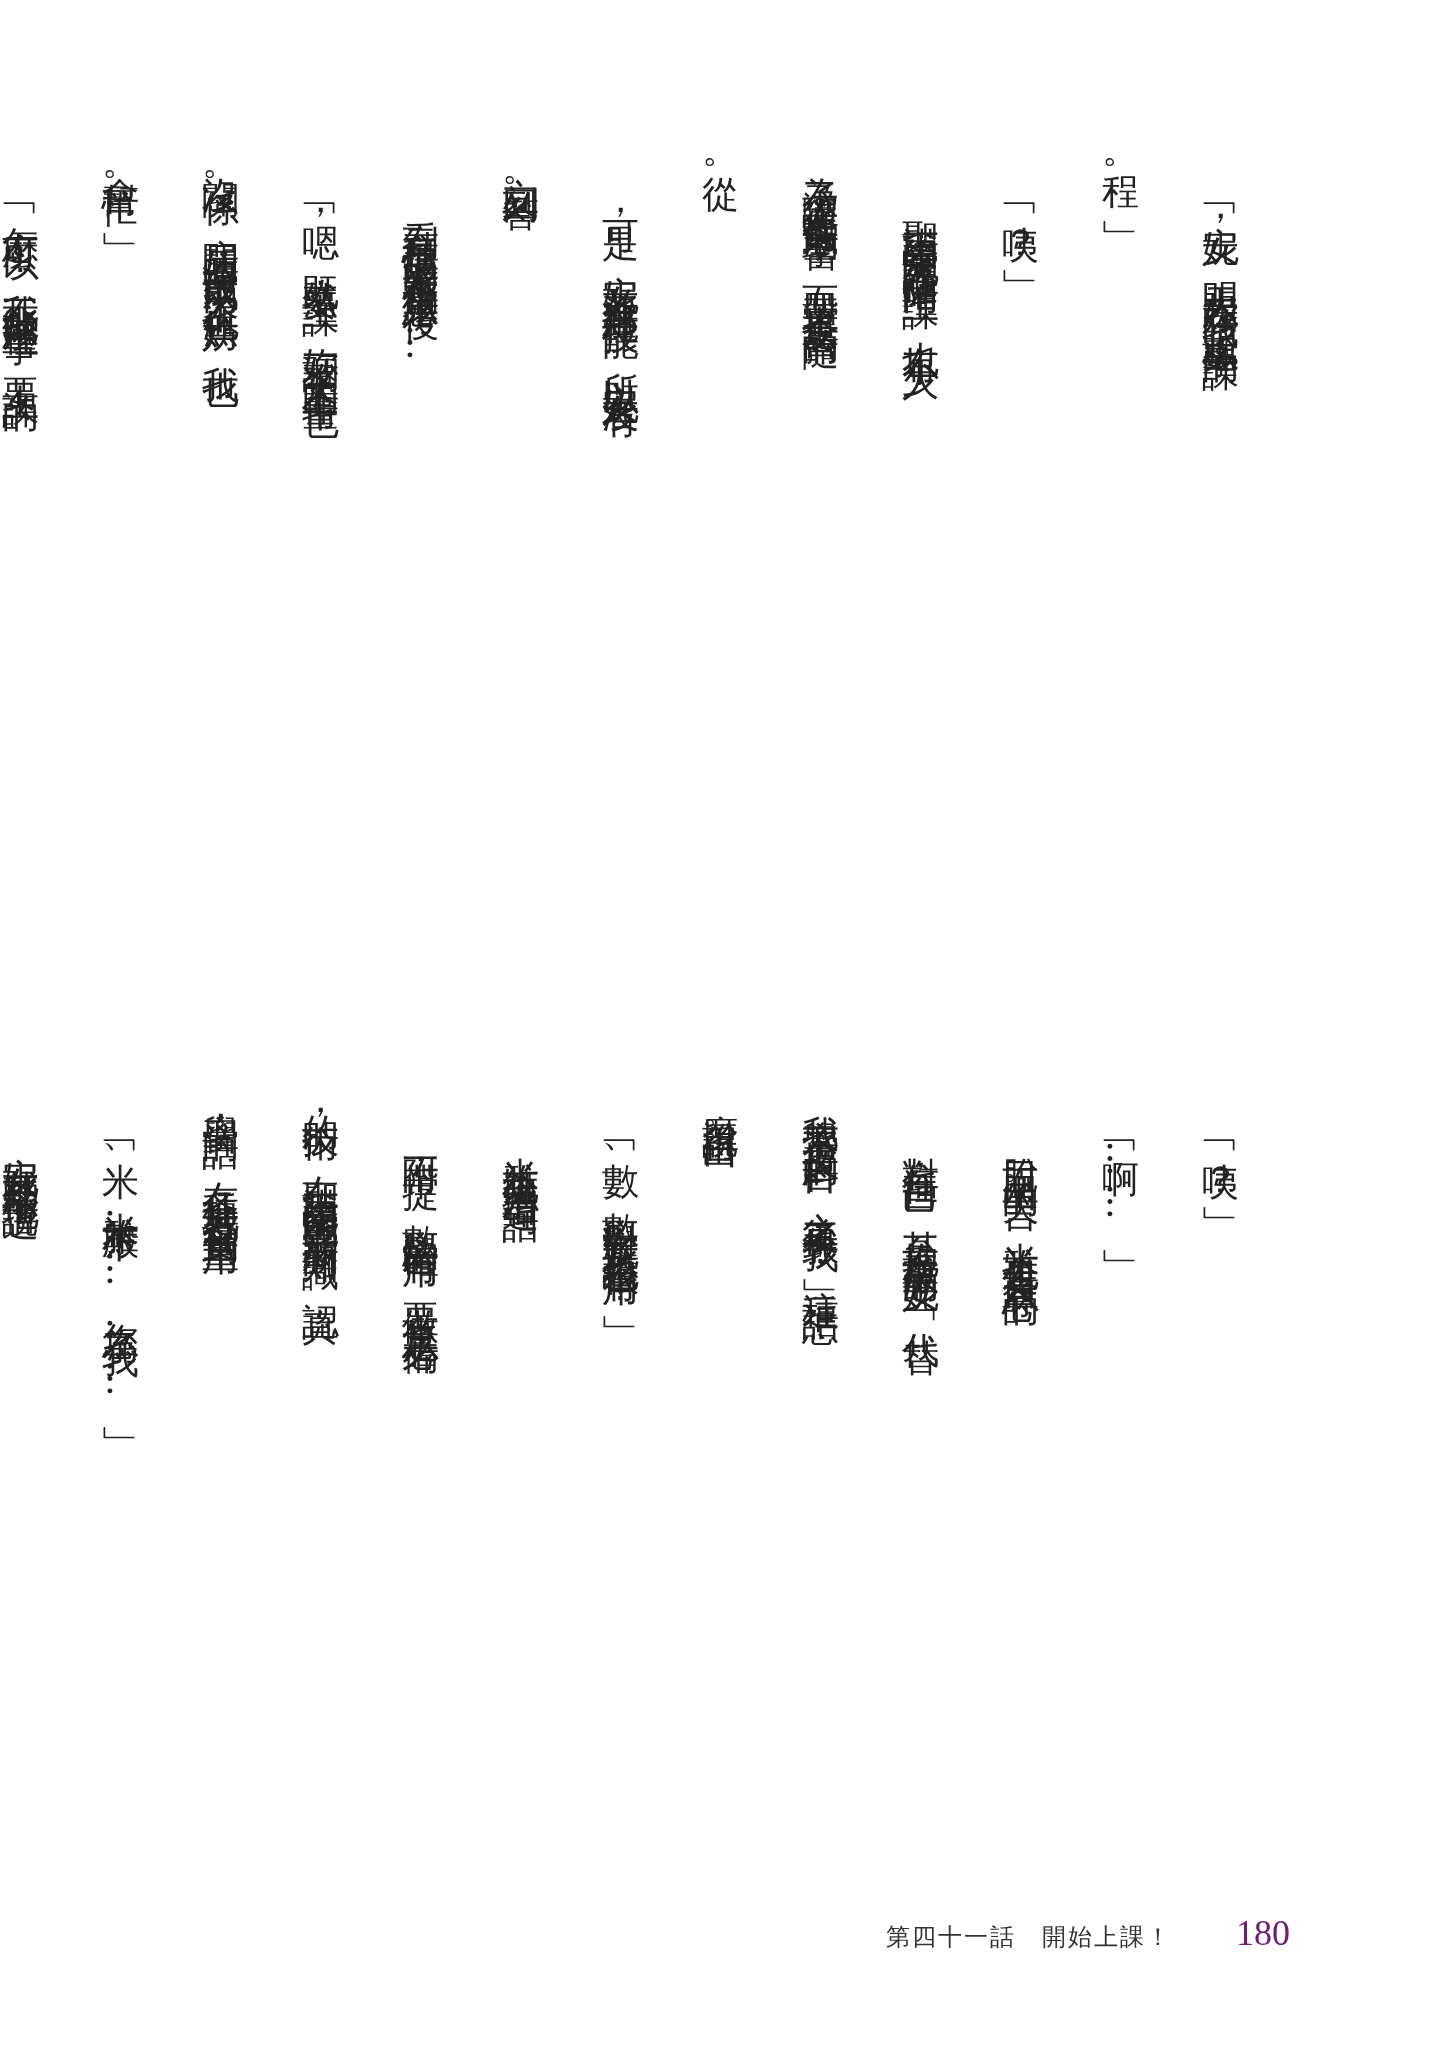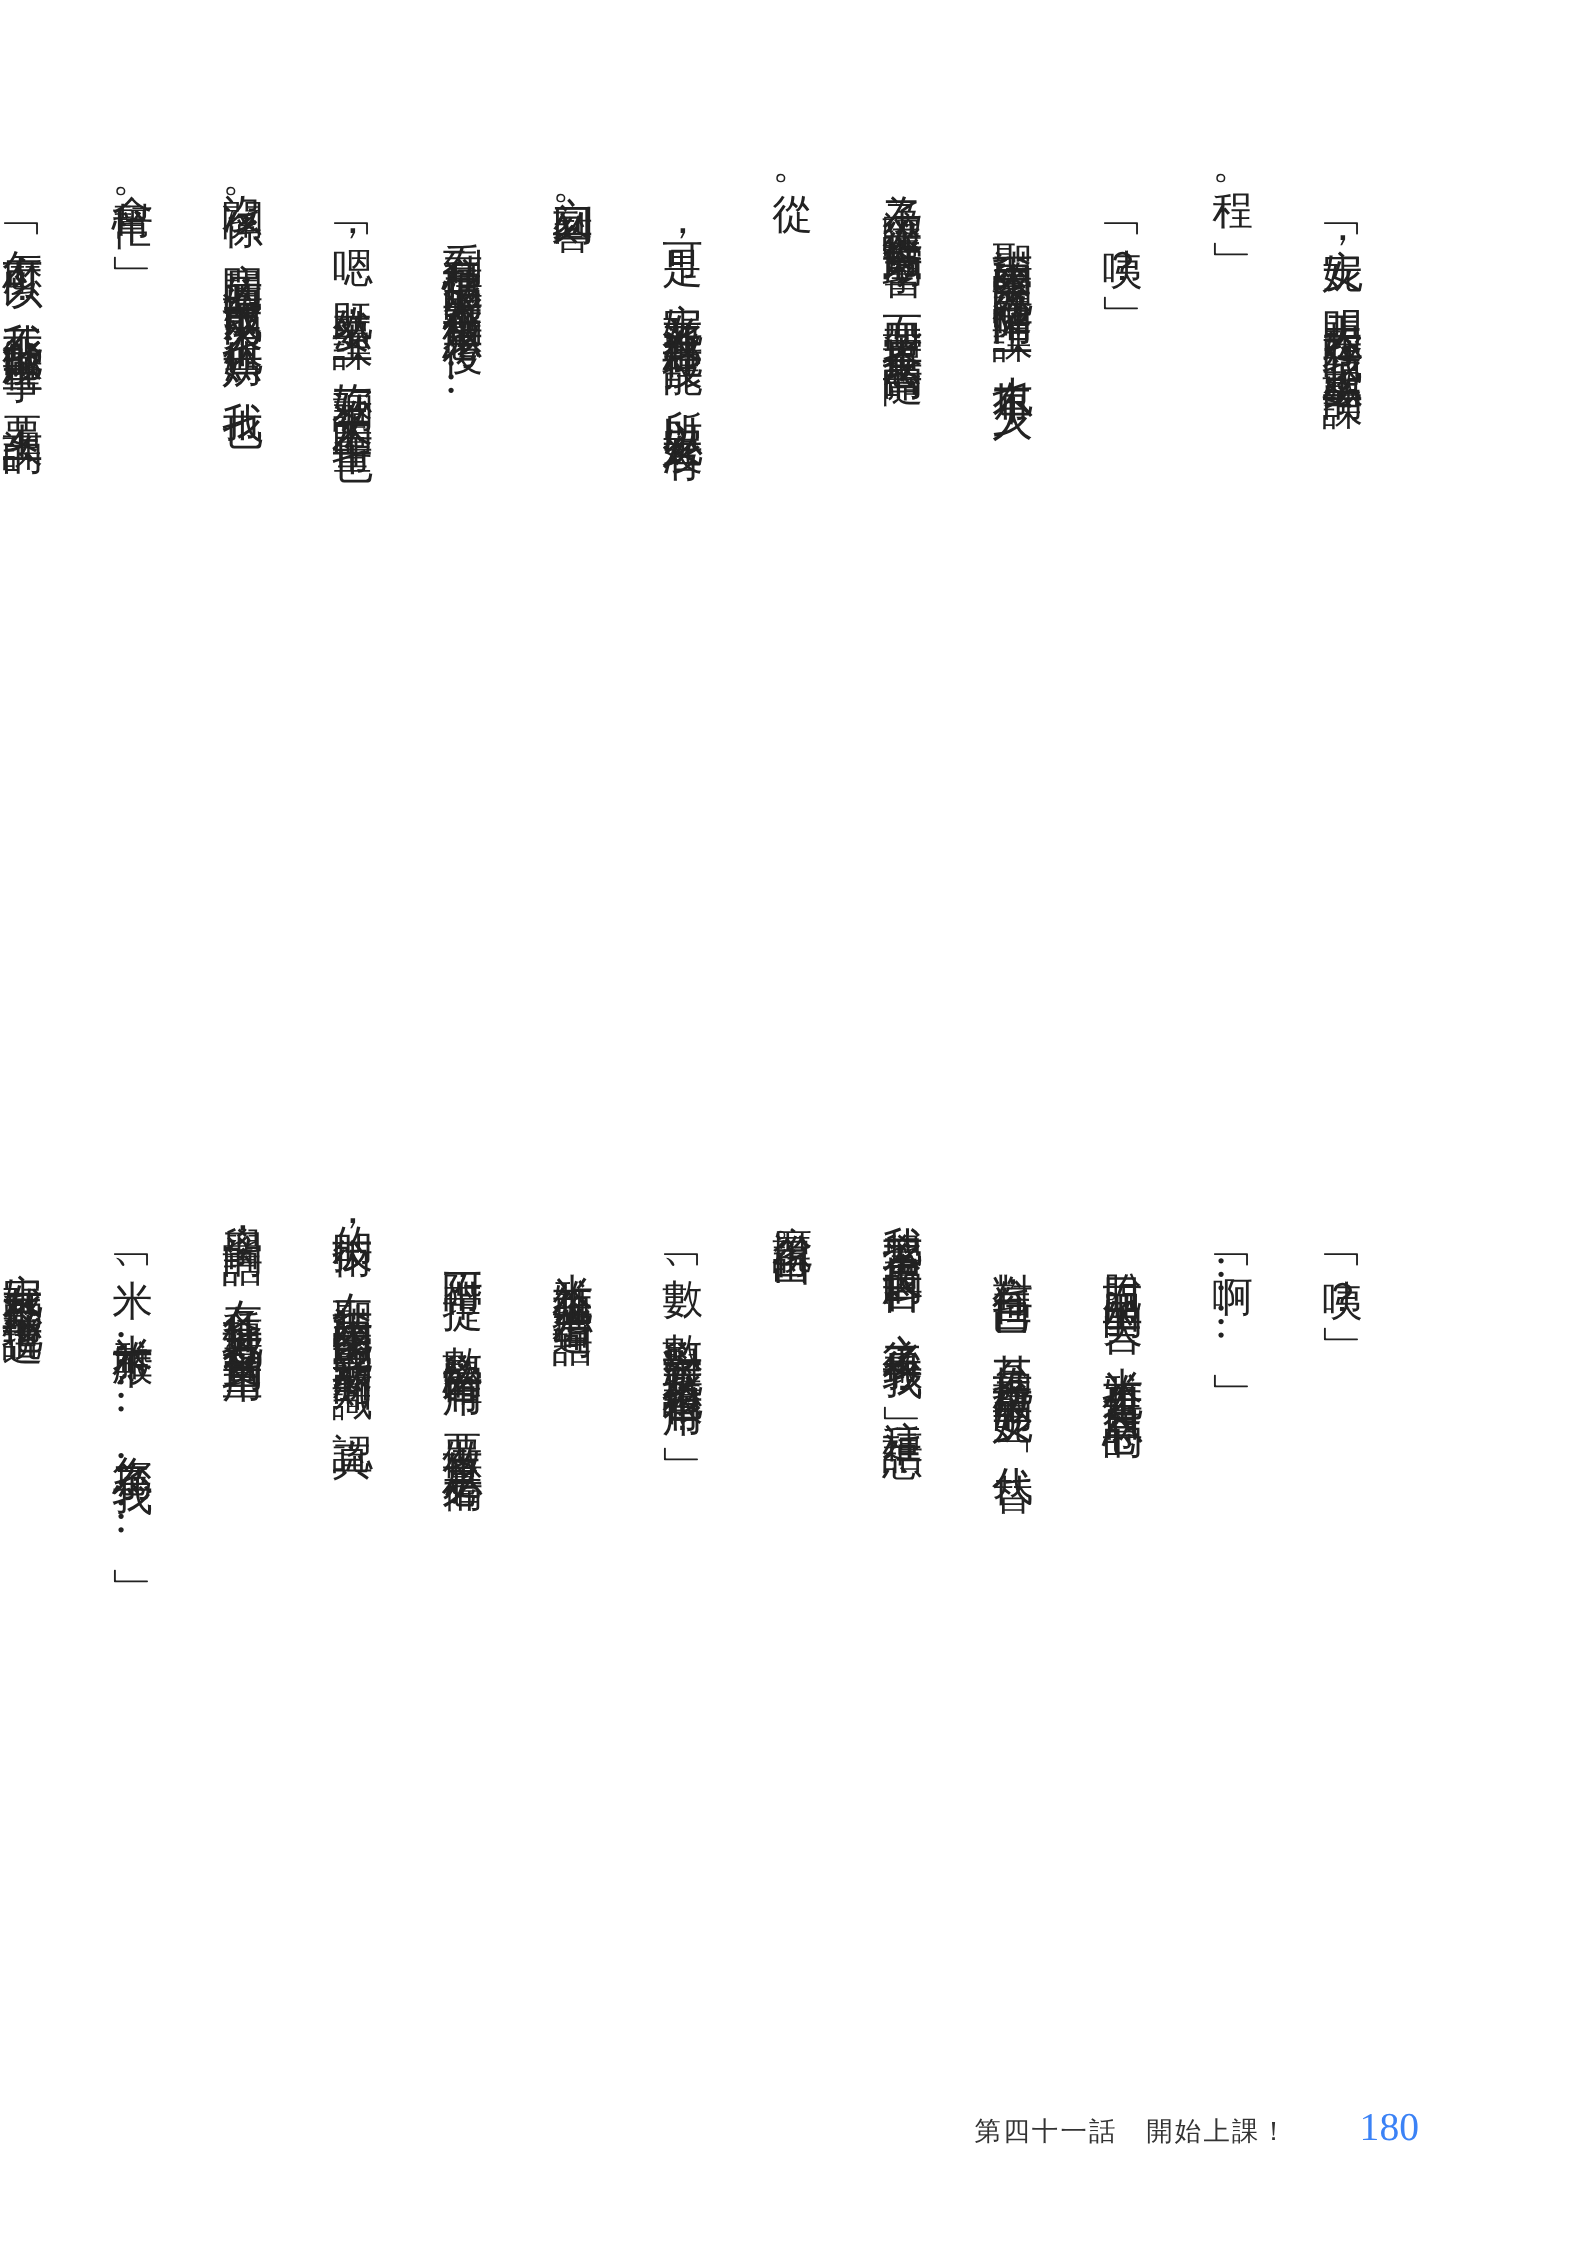--- a/index.html
+++ b/index.html
@@ -47,21 +47,21 @@
     }
     .footer-title {
       font-family: "DejaVu Sans", "Liberation Sans", sans-serif;
       font-size: 24px;
       color: #333333;
       letter-spacing: 2px;
     }
     .page-number {
       font-family: "Liberation Serif", "DejaVu Serif", serif;
       font-size: 36px;
-      color: #3b82f6;
+      color: #701a75;
     }
   </style>
 </head>
 <body>
 
 <div class="band band-top">
   <span class="line">　「安妮，明天起妳陪我一起上數學的課</span>
   <span class="line">程。」</span>
   <span class="line">　「咦？」</span>
   <span class="line">　聖諾爾學園允許隨從陪同上課。也有不少人</span>

